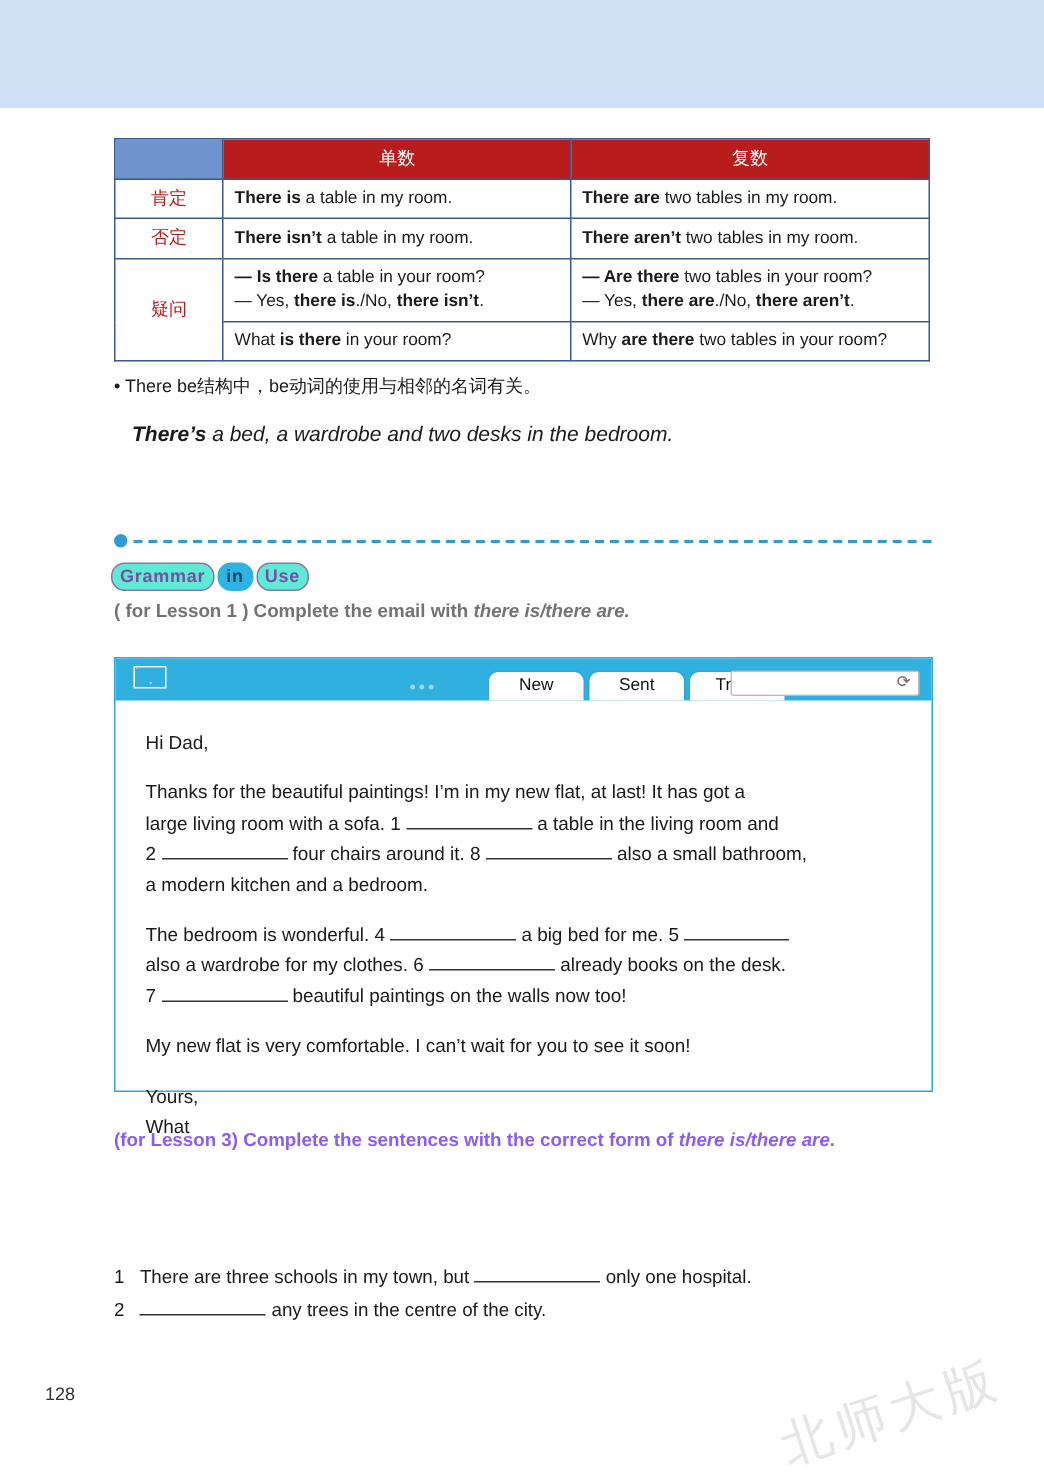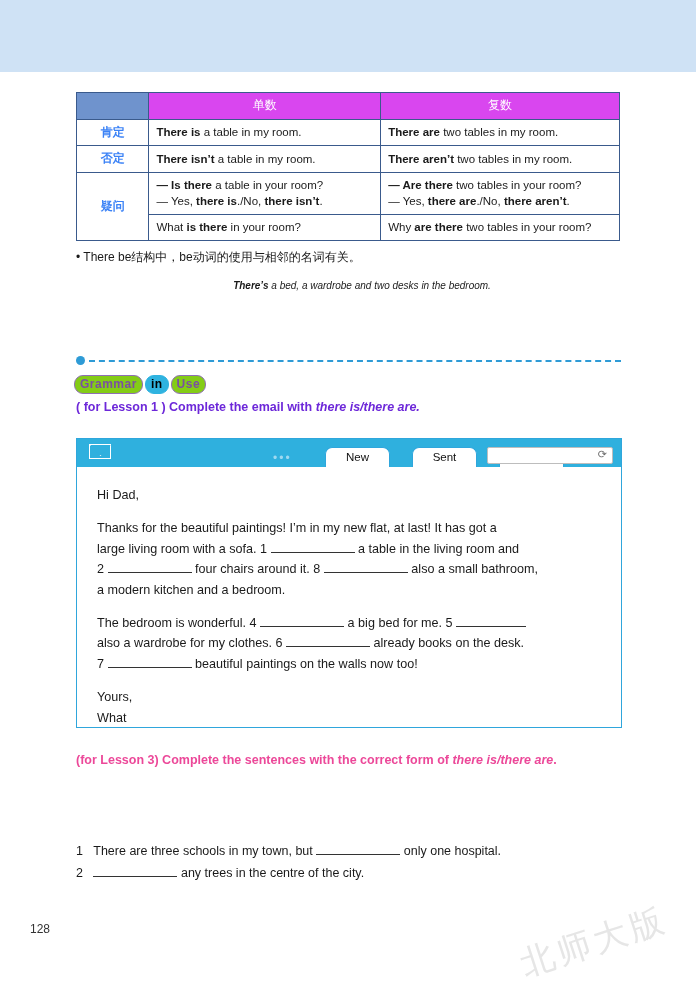--- a/index.html
+++ b/index.html
@@ -40,36 +40,35 @@
   }
   .gtable td, .gtable th {
     border: 1px solid #3a5a8c;
     padding: 4px 7px;
     vertical-align: middle;
     line-height: 1.45;
     font-weight: normal;
     text-align: left;
   }
   .gtable thead th {
-    background: #d946ef;
+    background: #b91c1c;
     color: #ffffff;
     text-align: center;
     font-size: 12px;
     height: 20px;
     padding: 3px 6px;
   }
   .gtable thead th.corner {
     background: #6f93cd;
   }
   .gtable .rowlabel {
     width: 74px;
     text-align: center;
     font-size: 12px;
-    color: #3b82f6;
-    font-weight: bold;
+    color: #b91c1c;
   }
   .gtable td.cell {
     width: 235px;
   }
   .gtable b { font-weight: bold; }
   .q-lines div { white-space: nowrap; }
 
   
   .note {
     position: absolute;
@@ -79,22 +78,21 @@
     font-size: 12.5px;
     line-height: 1.6;
   }
   .note .bullet-line {
     font-size: 12px;
   }
   .note .ex {
     margin-left: 12px;
     margin-top: 11px;
     font-style: italic;
-    font-size: 10px;
-    text-align: center;
+    font-size: 14px;
   }
   .note .ex b {
     font-weight: bold;
     font-style: italic;
   }
 
   
   .sep {
     position: absolute;
     left: 76px;
@@ -125,42 +123,42 @@
     left: 74px;
     top: 374px;
     height: 20px;
     display: flex;
     align-items: center;
   }
   .giu .word {
     display: inline-block;
     border: 1.5px solid #8f6fb5;
     border-radius: 9px;
-    background: #84cc16;
+    background: #5eead4;
     color: #7a4fa3;
     font-size: 12px;
     font-weight: bold;
     padding: 1px 5px 2px 5px;
     letter-spacing: 0.5px;
   }
   .giu .word.alt {
     background: #2fb3e0;
-    color: #000000;
+    color: #0c4a6e;
     border-color: #2fb3e0;
     margin: 0 2px;
   }
 
   .task1-head {
     position: absolute;
     left: 76px;
     top: 400px;
     width: 560px;
     font-size: 12.5px;
     font-weight: bold;
-    color: #6d28d9;
+    color: #737373;
   }
   .task1-head .it { font-style: italic; }
 
   
   .mail {
     position: absolute;
     left: 76px;
     top: 438px;
     width: 546px;
     height: 290px;
@@ -203,21 +201,21 @@
     top: 12px;
     color: #9fd9f0;
     font-size: 12px;
     letter-spacing: 2px;
   }
   .tabs {
     position: absolute;
     left: 248px;
     bottom: 0;
     display: flex;
-    gap: 22px;
+    gap: 2px;
   }
   .tab {
     width: 63px;
     height: 19px;
     background: #ffffff;
     border: 1px solid #2fa6dc;
     border-bottom: none;
     border-radius: 7px 7px 0 0;
     font-size: 11.5px;
     color: #111;
@@ -258,21 +256,21 @@
   .blank.sm { width: 70px; }
 
   
   .task2-head {
     position: absolute;
     left: 76px;
     top: 750px;
     width: 556px;
     font-size: 12.5px;
     font-weight: bold;
-    color: #ec4899;
+    color: #8b5cf6;
     line-height: 1.6;
   }
   .task2-head .it { font-style: italic; }
   .task2-items {
     position: absolute;
     left: 76px;
     top: 841px;
     width: 556px;
     font-size: 12.5px;
     line-height: 1.75;
@@ -397,20 +395,21 @@
         <span class="blank"></span>
         <span>a big bed for me. 5</span>
         <span class="blank sm"></span><br>
         <span>also a wardrobe for my clothes. 6</span>
         <span class="blank"></span>
         <span>already books on the desk.</span><br>
         <span>7</span>
         <span class="blank"></span>
         <span>beautiful paintings on the walls now too!</span>
       </p>
+      <p>My new flat is very comfortable. I can’t wait for you to see it soon!</p>
       <p>
         <span>Yours,</span><br>
         <span>What</span>
       </p>
     </div>
   </div>
 
   <div class="task2-head">
     <span>(for Lesson 3) Complete the sentences with the correct form of </span><span class="it">there is/there</span>
     <span class="it">are</span><span>.</span>

